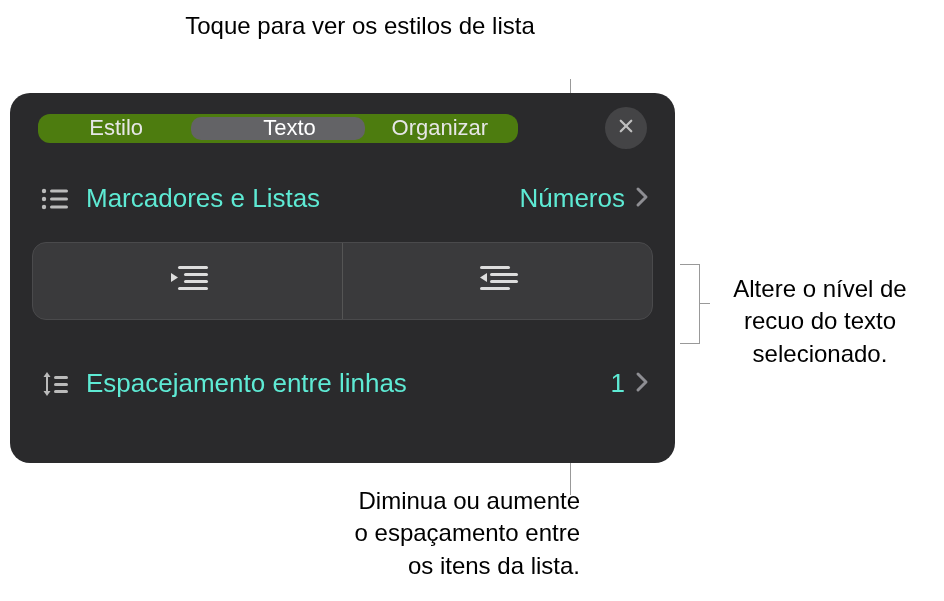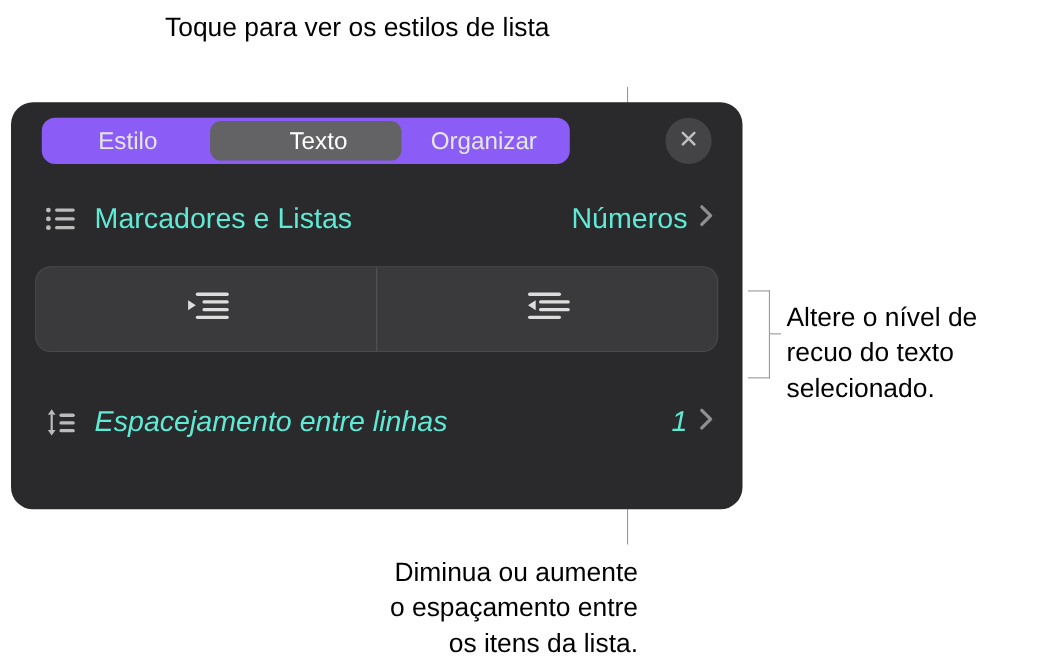--- a/index.html
+++ b/index.html
@@ -18,34 +18,33 @@
     .callout {
       position: absolute;
       color: #000;
       font-size: 24px;
       line-height: 1.35;
     }
     .callout-top {
       top: 10px;
       left: 150px;
       width: 420px;
-      text-align: left;
+      text-align: center;
     }
     .callout-right {
       top: 273px;
       left: 715px;
       width: 210px;
-      text-align: left;
+      text-align: center;
     }
     .callout-bottom {
       top: 485px;
       left: 310px;
       width: 270px;
       text-align: right;
-      margin-top: 20px;
     }
     .callout-line {
       position: absolute;
       background: #999;
     }
     .line-top {
       width: 1px;
       height: 97px;
       top: 79px;
       left: 570px;
@@ -97,25 +96,25 @@
       padding: 14px 22px;
     }
     .tabs-row {
       display: flex;
       align-items: center;
       justify-content: space-between;
       padding: 0 6px;
     }
     .segmented {
       display: flex;
-      background: #8b5cf6;
+      background: #4d7c0f;
       border-radius: 12px;
       padding: 3px;
       width: 480px;
-      height: 42px;
+      height: 29px;
     }
     .segmented-item {
       flex: 1;
       display: flex;
       align-items: center;
       justify-content: center;
       font-size: 22px;
       color: #e6e6e6;
       border-radius: 10px;
       cursor: pointer;
@@ -180,21 +179,20 @@
       display: flex;
       align-items: center;
       justify-content: center;
       cursor: pointer;
     }
     .indent-btn:first-child {
       border-right: 1px solid #555;
     }
     .row-spacing {
       margin-top: 44px;
-      font-style: italic;
     }
   </style>
 </head>
 <body>
 
 <div class="callout callout-top">
   <div>Toque para ver os estilos de lista</div>
 </div>
 <div class="callout-line line-top"></div>
 <div class="callout-line line-top-h"></div>

